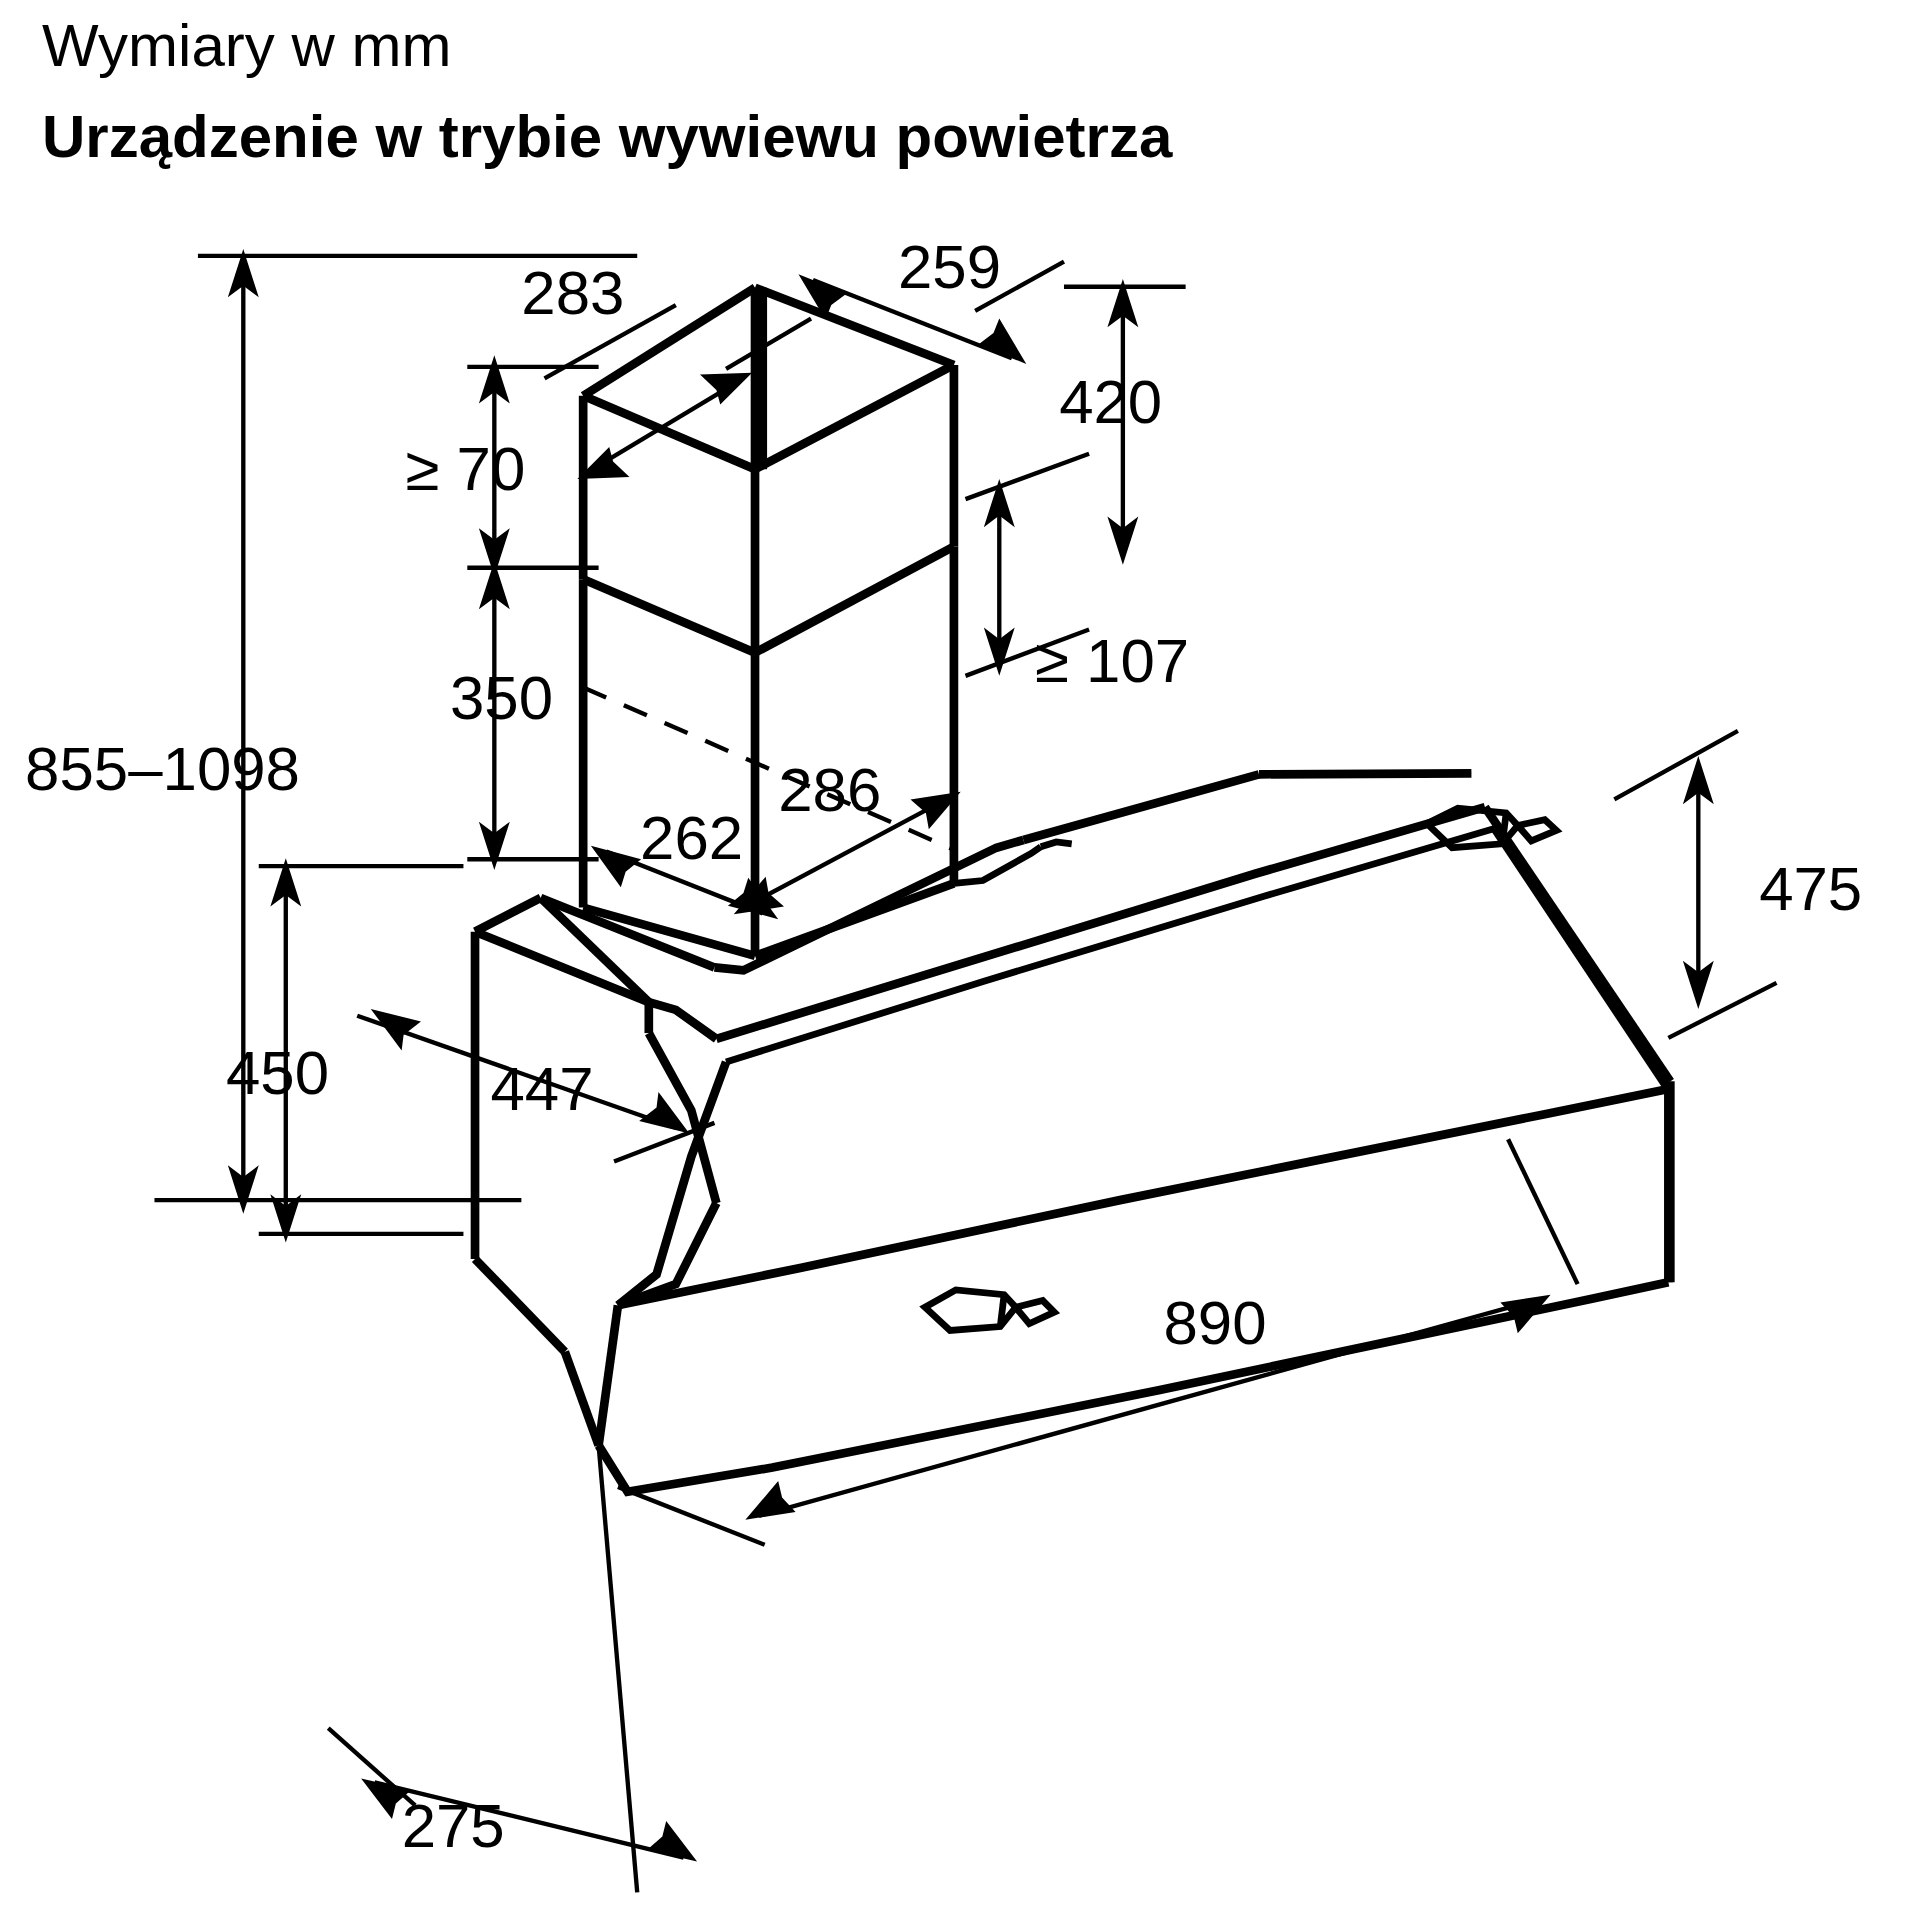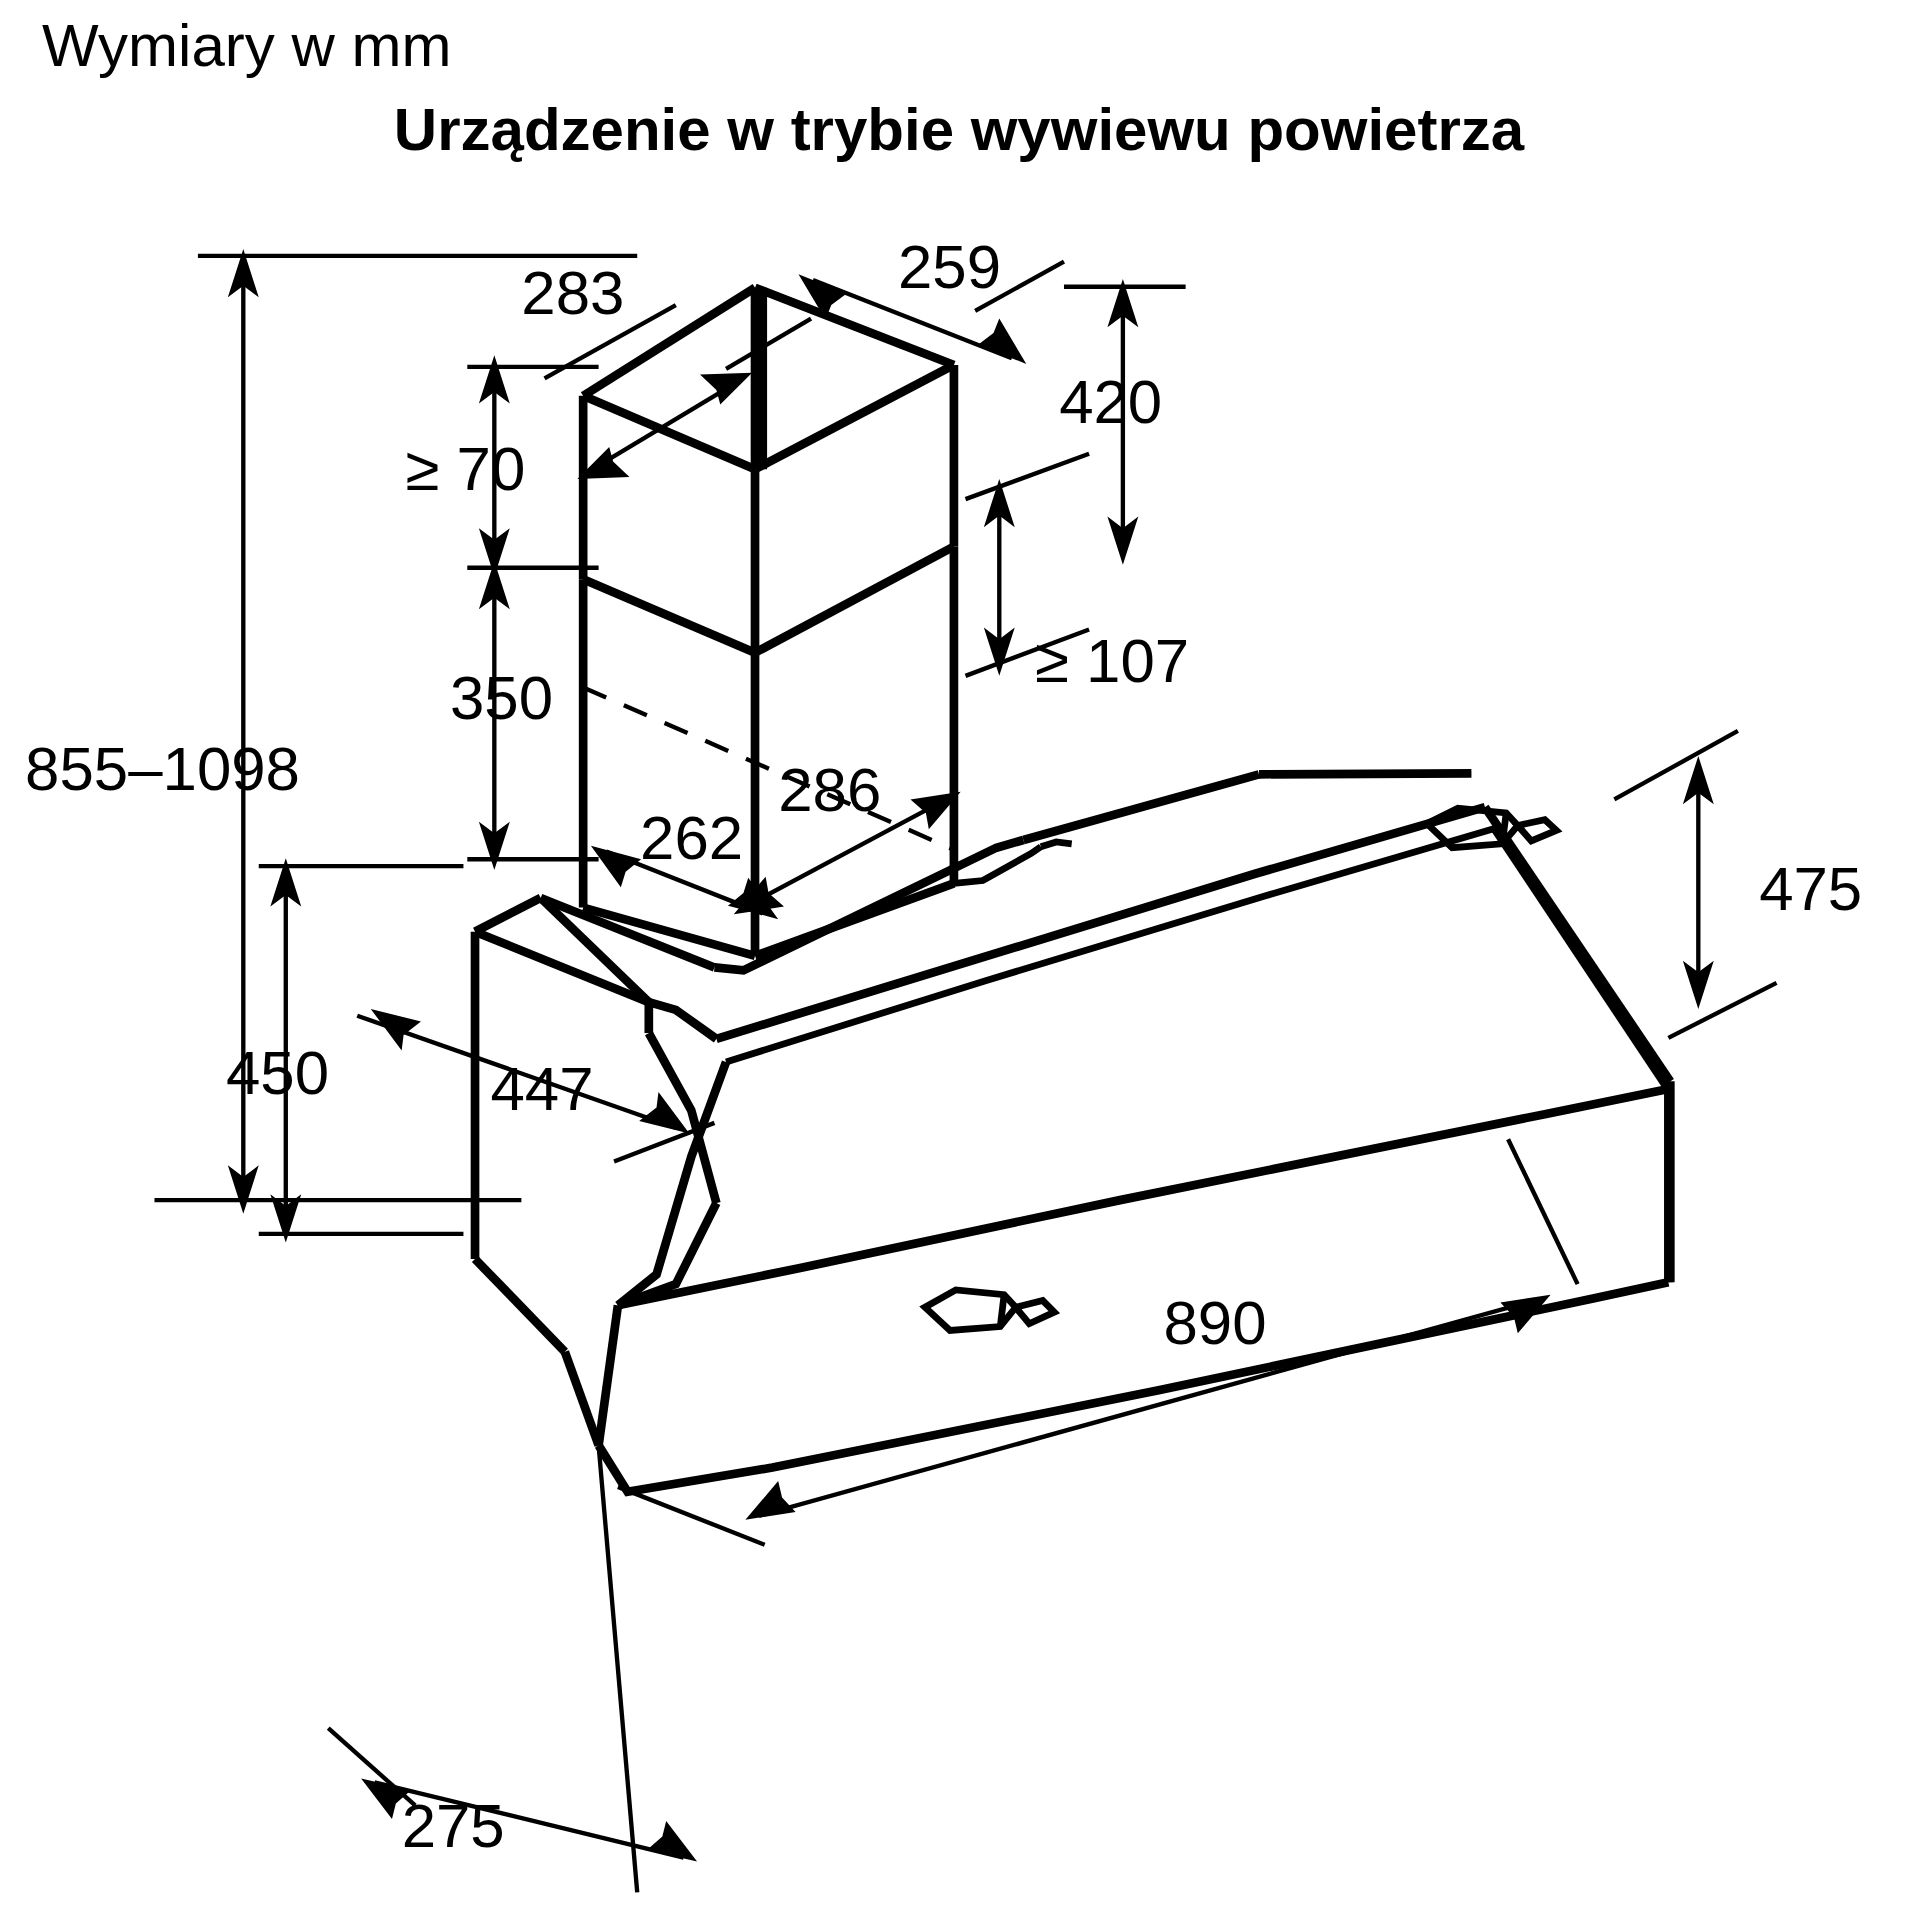--- a/index.html
+++ b/index.html
@@ -34,22 +34,21 @@
     line-height: 1.05;
     letter-spacing: 0px;
     white-space: nowrap;
   }
   .title-bold {
     font-size: 60px;
     font-weight: 700;
     line-height: 1.12;
     letter-spacing: 0px;
     white-space: nowrap;
-    margin-top: 19px;
-    text-align: center;
+    margin-top: 26px;
   }
   svg.drawing {
     position: absolute;
     left: 0;
     top: 0;
     width: 1931px;
     height: 1931px;
     display: block;
   }
   .obj {

